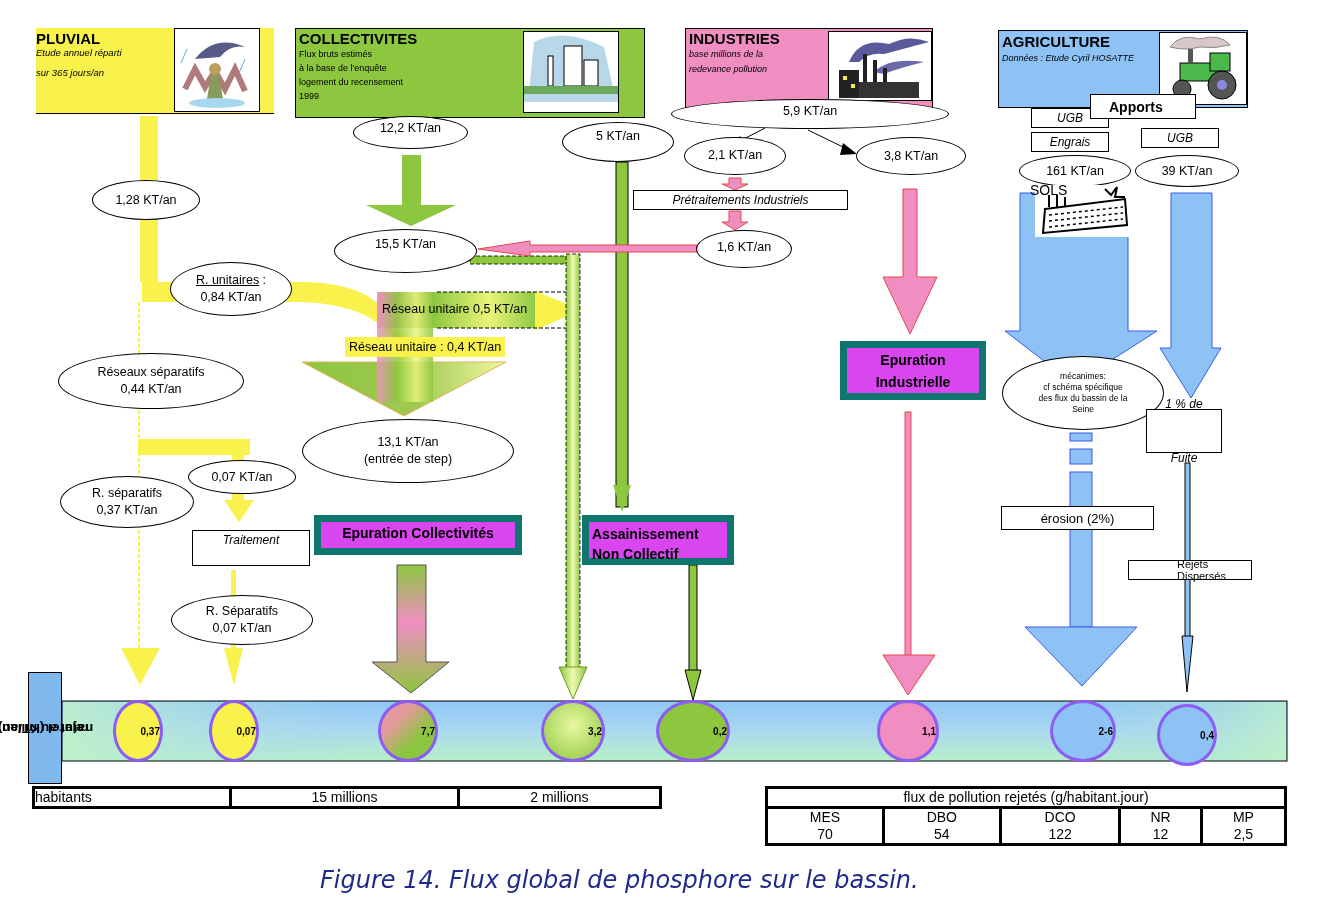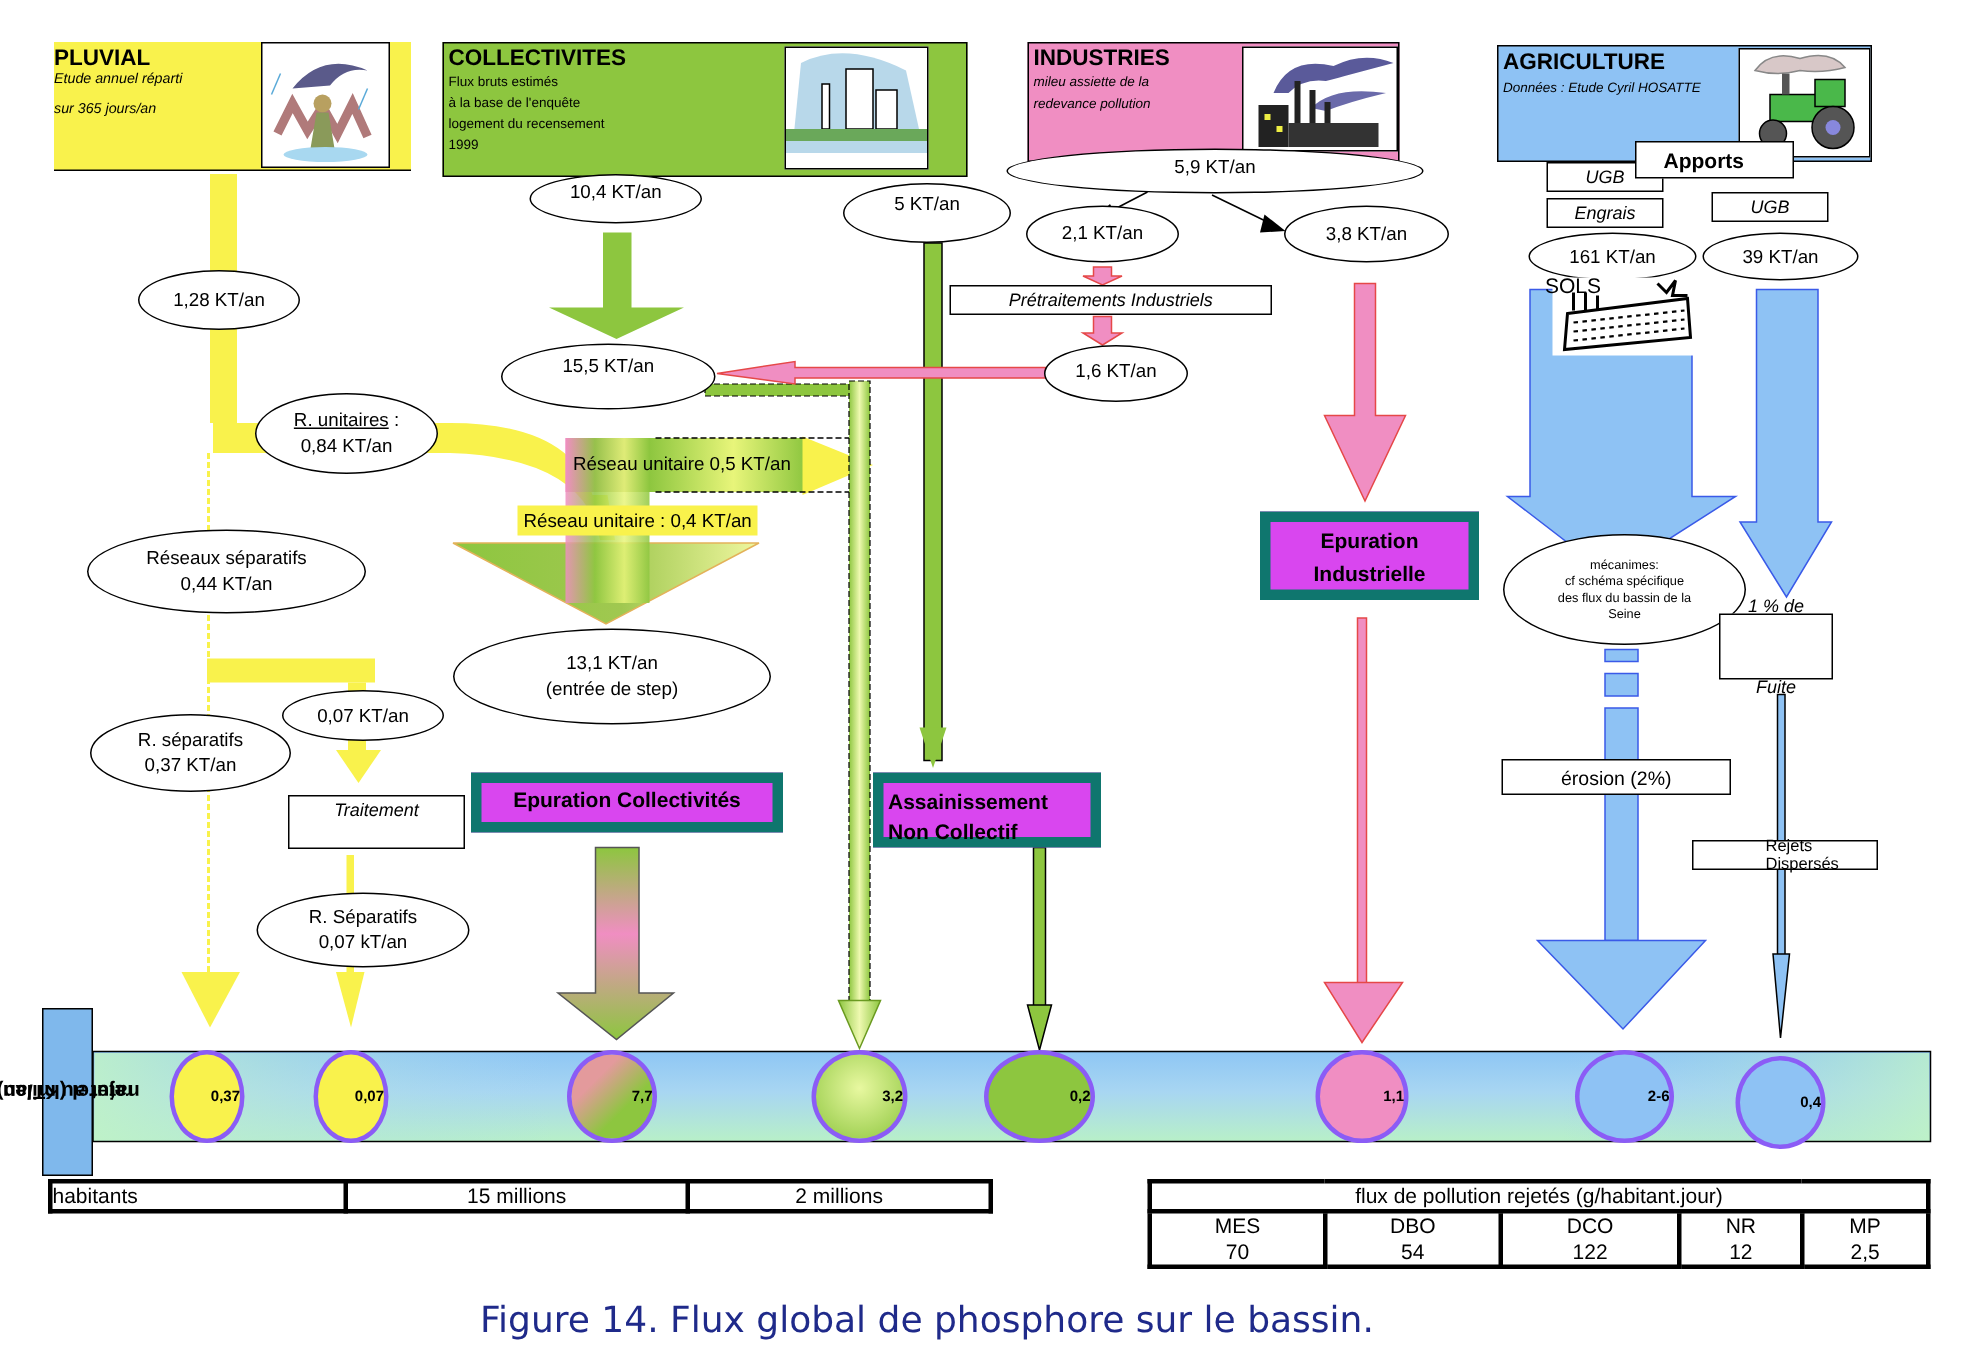--- a/index.html
+++ b/index.html
@@ -14,21 +14,21 @@
   .ell { position:absolute; border:1px solid #000; border-radius:50%; background:#fff; box-sizing:border-box;
          display:flex; align-items:center; justify-content:center; text-align:center; font-size:12.5px; line-height:17px; }
   .rect-label { position:absolute; border:1px solid #000; background:#fff; box-sizing:border-box; font-size:12px;
                 display:flex; justify-content:center; }
   .yellow-label { position:absolute; background:#f9f24c; font-size:12.5px; padding:0 4px; line-height:20px; }
   .bigbox { position:absolute; border:7px solid #0f766e; background:#d946ef; box-sizing:border-box; font-weight:bold; font-size:14px; }
   .circle { position:absolute; border:3px solid #8b5cf6; border-radius:50%; box-sizing:border-box;
             display:flex; align-items:center; justify-content:flex-end; font-weight:bold; font-size:10px; }
   table.t { position:absolute; border-collapse:collapse; font-size:14px; }
   table.t td { border:3px solid #000; text-align:center; padding:0; line-height:17px; }
-  .caption { position:absolute; left:320px; top:866px; font-size:24px; color:#1f2a8a; font-family:"DejaVu Sans", sans-serif; }
+  .caption { position:absolute; left:320px; top:866px; font-size:24px; font-style:italic; color:#1f2a8a; font-family:"DejaVu Sans", sans-serif; }
   .ylabel { position:absolute; left:28px; top:672px; width:34px; height:112px; background:#7fb8ec; border:1px solid #000; box-sizing:border-box; }
   .ylabel span { position:absolute; left:50%; top:50%; transform:translate(-50%,-50%) rotate(-90deg); white-space:nowrap;
                  font-weight:bold; font-size:13.5px; line-height:15px; text-align:center; }
 </style>
 </head>
 <body>
 
 <svg id="diagram" width="1320" height="907" viewBox="0 0 1320 907">
   <defs>
     <linearGradient id="riverGrad" x1="0" y1="0" x2="0" y2="1">
@@ -169,21 +169,21 @@
       <rect x="60" y="28" width="14" height="26" fill="#fff" stroke="#000"></rect>
       <rect x="24" y="24" width="5" height="30" fill="#fff" stroke="#000"></rect>
       <path d="M0 54 L94 54 L94 62 L0 62 Z" fill="#6aa85a"></path>
       <path d="M0 62 L94 62 L94 70 L0 70 Z" fill="#b8d8ea"></path>
     </svg>
   </div>
 </div>
 
 <div class="header-box" style="left:685px;top:28px;width:248px;height:80px;background:#f08ec2;">
   <div class="h-title" style="left:3px;top:1px;">INDUSTRIES</div>
-  <div class="h-sub2" style="left:3px;top:18px;font-style:italic;">mileu  assiette de la</div>
+  <div class="h-sub2" style="left:3px;top:18px;font-style:italic;">base  millions de la</div>
   <div class="h-sub2" style="left:3px;top:33px;font-style:italic;">redevance pollution</div>
   <div class="pic" style="left:142px;top:2px;width:104px;height:70px;">
     <svg width="102" height="68" viewBox="0 0 102 68">
       <path d="M20 30 Q30 5 60 12 Q80 2 100 10 Q70 18 55 22 Q40 20 30 30 Z" fill="#5a5a9a"></path>
       <path d="M45 40 Q60 25 95 30 Q70 36 55 42 Z" fill="#6a6aaa"></path>
       <rect x="10" y="38" width="20" height="28" fill="#222"></rect>
       <rect x="34" y="22" width="4" height="44" fill="#222"></rect>
       <rect x="44" y="28" width="4" height="38" fill="#222"></rect>
       <rect x="54" y="36" width="4" height="30" fill="#222"></rect>
       <rect x="30" y="50" width="60" height="16" fill="#333"></rect>
@@ -228,21 +228,21 @@
     <span>0,07 KT/an</span>
   </div>
 <div class="rect-label" style="left:192px;top:530px;width:118px;height:36px;font-style:italic;padding-top:2px;">
     <span>Traitement</span>
   </div>
 <div class="ell" style="left:171px;top:595px;width:142px;height:50px;">
   <div><span>R. Séparatifs</span><br><span>0,07 kT/an</span></div>
 </div>
 
 <div class="ell" style="left:353px;top:116px;width:115px;height:33px;">
-    <span style="margin-top:-8px;">10,4 KT/an</span>
+    <span style="margin-top:-8px;">12,2 KT/an</span>
   </div>
 <div class="ell" style="left:334px;top:229px;width:143px;height:44px;">
     <span style="margin-top:-14px;">15,5 KT/an</span>
   </div>
 <div class="yellow-label" style="left:378px;top:299px;background:transparent;">Réseau unitaire  0,5 KT/an</div>
 <div class="yellow-label" style="left:345px;top:337px;">Réseau unitaire : 0,4  KT/an</div>
 <div class="ell" style="left:302px;top:419px;width:212px;height:64px;">
   <div><span>13,1 KT/an</span><br><span>(entrée de step)</span></div>
 </div>
 <div class="ell" style="left:562px;top:122px;width:112px;height:40px;">

